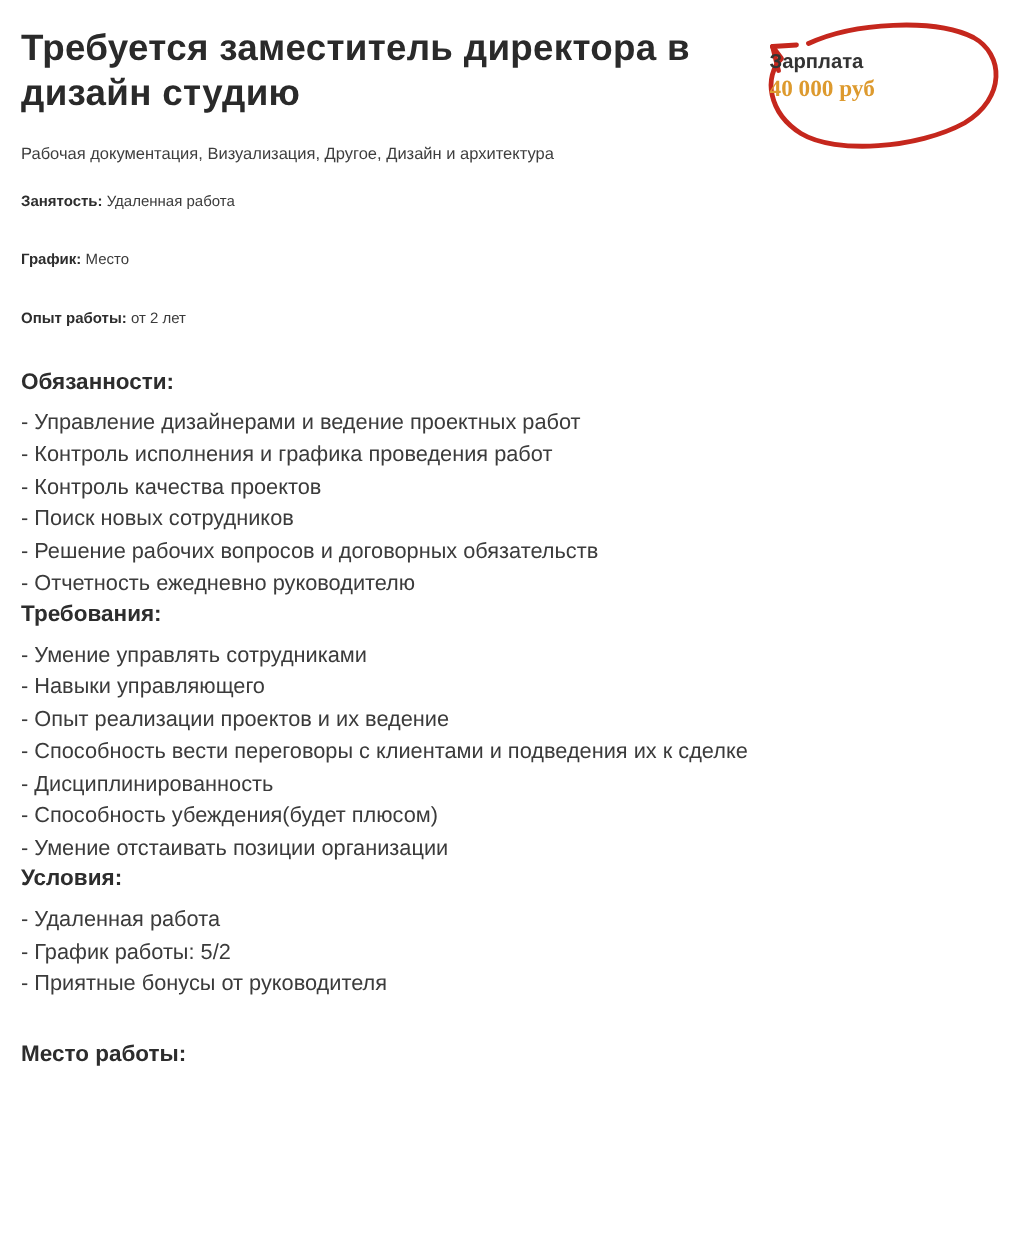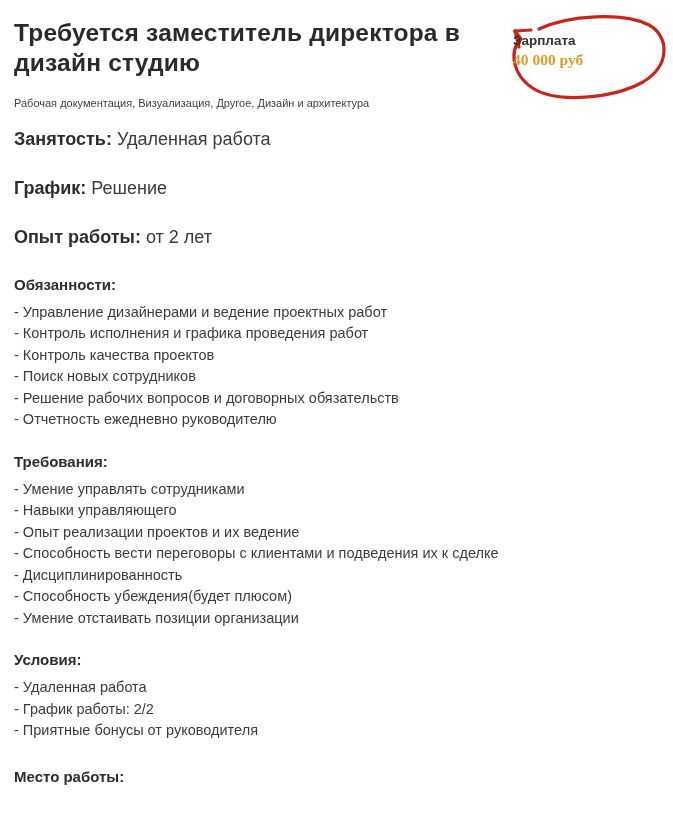--- a/index.html
+++ b/index.html
@@ -7,23 +7,23 @@
   .page {
     position:relative; width:673px; min-height:825px;
     box-sizing:border-box; padding:12px 16px 24px 14px; background:#fff;
   }
   .title {
     font-size:24.5px; font-weight:700; color:#2a2a2a;
     line-height:1.24; margin:6px 0 0; max-width:500px; letter-spacing:.2px;
   }
   .categories { font-size:11px; color:#3e3e3e; margin-top:18px; }
   .attrs { margin-top:20px; }
-  .attr { font-size:18px; margin:0 0 28px; color:#3b3b3b; }
+  .attr { font-size:10px; margin:0 0 28px; color:#3b3b3b; }
   .attr .lbl { font-weight:700; color:#2d2d2d; }
-  .section { margin-top:22px; }
+  .section { }
   .section-heading { font-size:15px; font-weight:700; color:#2d2d2d; margin:0 0 9px; }
   .section ul { list-style:none; margin:0; padding:0; }
   .section li { font-size:14.5px; line-height:21.5px; color:#3b3b3b; }
   .location { margin-top:26px; }
   
   .salary-wrap { position:absolute; top:8px; right:2px; width:172px; height:98px; }
   .salary-annotation { position:absolute; left:0; top:0; width:172px; height:98px; }
   .salary-text { position:relative; text-align:left; padding-top:25px; padding-left:14px; }
   .salary-label { font-size:13.5px; font-weight:700; color:#333333; }
   .salary-value { font-size:15.5px; font-weight:700; margin-top:3px; }
@@ -51,21 +51,21 @@
 
   <div class="categories">Рабочая документация, Визуализация, Другое, Дизайн и архитектура</div>
 
   <div class="attrs">
     <p class="attr">
       <span class="lbl">Занятость:</span>
       <span>Удаленная работа</span>
     </p>
     <p class="attr">
       <span class="lbl">График:</span>
-      <span>Решение</span>
+      <span>Место</span>
     </p>
     <p class="attr">
       <span class="lbl">Опыт работы:</span>
       <span>от 2 лет</span>
     </p>
   </div>
 
   <div class="section">
     <h2 class="section-heading">Обязанности:</h2>
     <ul>
@@ -88,21 +88,21 @@
       <li>- Дисциплинированность</li>
       <li>- Способность убеждения(будет плюсом)</li>
       <li>- Умение отстаивать позиции организации</li>
     </ul>
   </div>
 
   <div class="section">
     <h2 class="section-heading">Условия:</h2>
     <ul>
       <li>- Удаленная работа</li>
-      <li>- График работы: 2/2</li>
+      <li>- График работы: 5/2</li>
       <li>- Приятные бонусы от руководителя</li>
     </ul>
   </div>
 
   <div class="section location">
     <h2 class="section-heading">Место работы:</h2>
 
   </div>
 
 </div>

